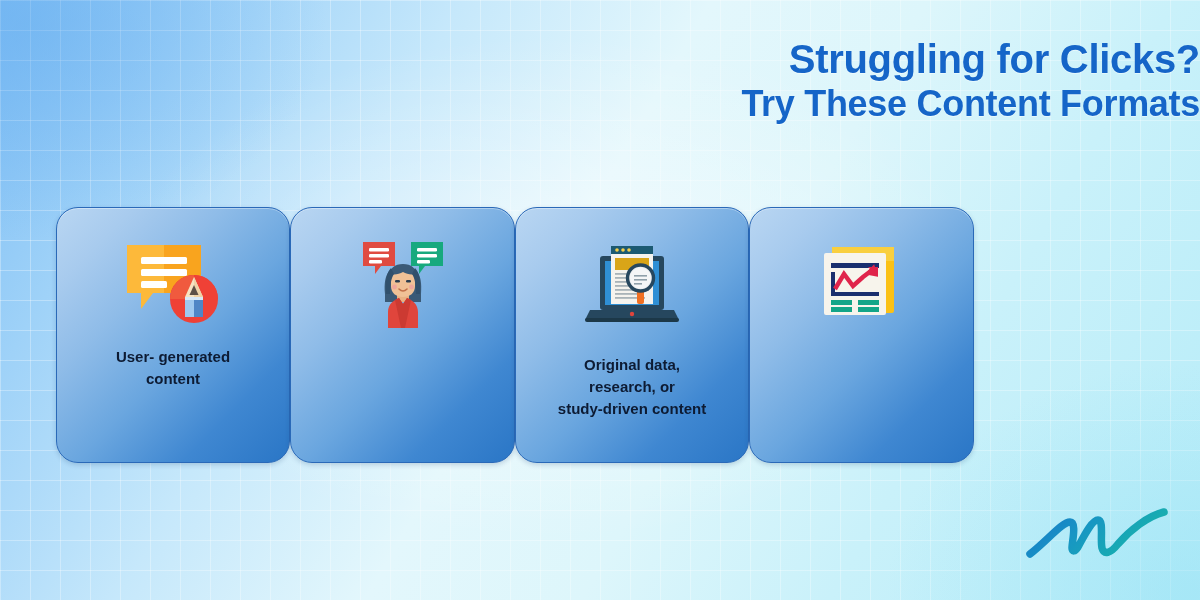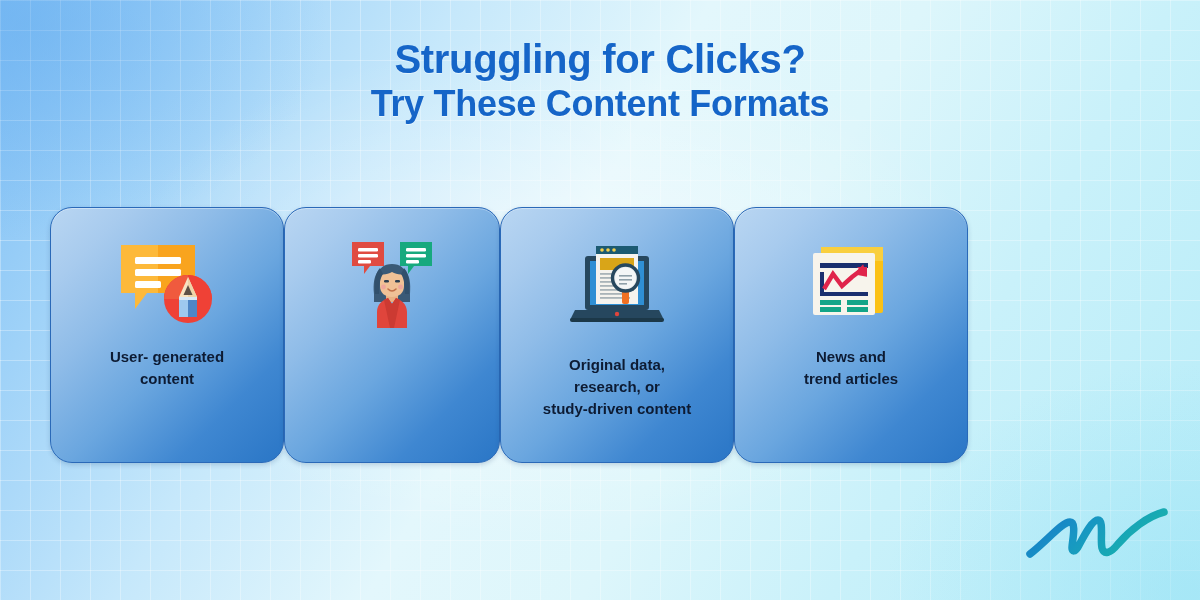--- a/index.html
+++ b/index.html
@@ -47,36 +47,36 @@
       radial-gradient(ellipse 420px 320px at 99% 99%, rgba(150,226,245,0.5) 0%, rgba(150,226,245,0) 72%);
     pointer-events: none;
   }
 
   
   #heading {
     position: absolute;
     top: 36px;
     left: 0;
     width: 1200px;
-    text-align: center;
+    text-align: right;
     color: #1565c8;
     font-size: 40px;
     font-weight: 700;
     line-height: 1.18;
     letter-spacing: -0.3px;
     text-shadow: 0 1px 0 rgba(255,255,255,0.45);
   }
   #heading .line { display: block; white-space: nowrap; }
   #heading .line2 { font-size: 36px; }
 
   
   #cards {
     position: absolute;
     top: 207px;
-    left: 50px;
+    left: 56px;
     width: 918px;
     height: 256px;
     display: flex;
     justify-content: flex-end;
   }
   .card {
     position: relative;
     width: 257px;
     height: 256px;
     border-radius: 22px;
@@ -270,22 +270,20 @@
           <polygon points="58,24 58,37 46,31" fill="#e0244b" transform="rotate(-16 54 30)"></polygon>
           <polygon points="50,26 60,26 60,36" fill="#e0244b"></polygon>
 
           <rect x="13" y="59" width="21" height="5" fill="#13a588"></rect>
           <rect x="40" y="59" width="21" height="5" fill="#13a588"></rect>
 
           <rect x="13" y="66" width="21" height="5" fill="#13a588"></rect>
           <rect x="40" y="66" width="21" height="5" fill="#13a588"></rect>
         </svg>
       </div>
-      <div class="card-label">News and
-trend articles</div>
     </div>
 
   </div>
 
   <div id="logo">
     <svg width="150" height="72" viewBox="0 0 150 72" xmlns="http://www.w3.org/2000/svg">
       <defs>
         <linearGradient id="mwgrad" x1="0" y1="0" x2="1" y2="0.35">
           <stop offset="0%" stop-color="#1a73c8"></stop>
           <stop offset="45%" stop-color="#1795c4"></stop>

